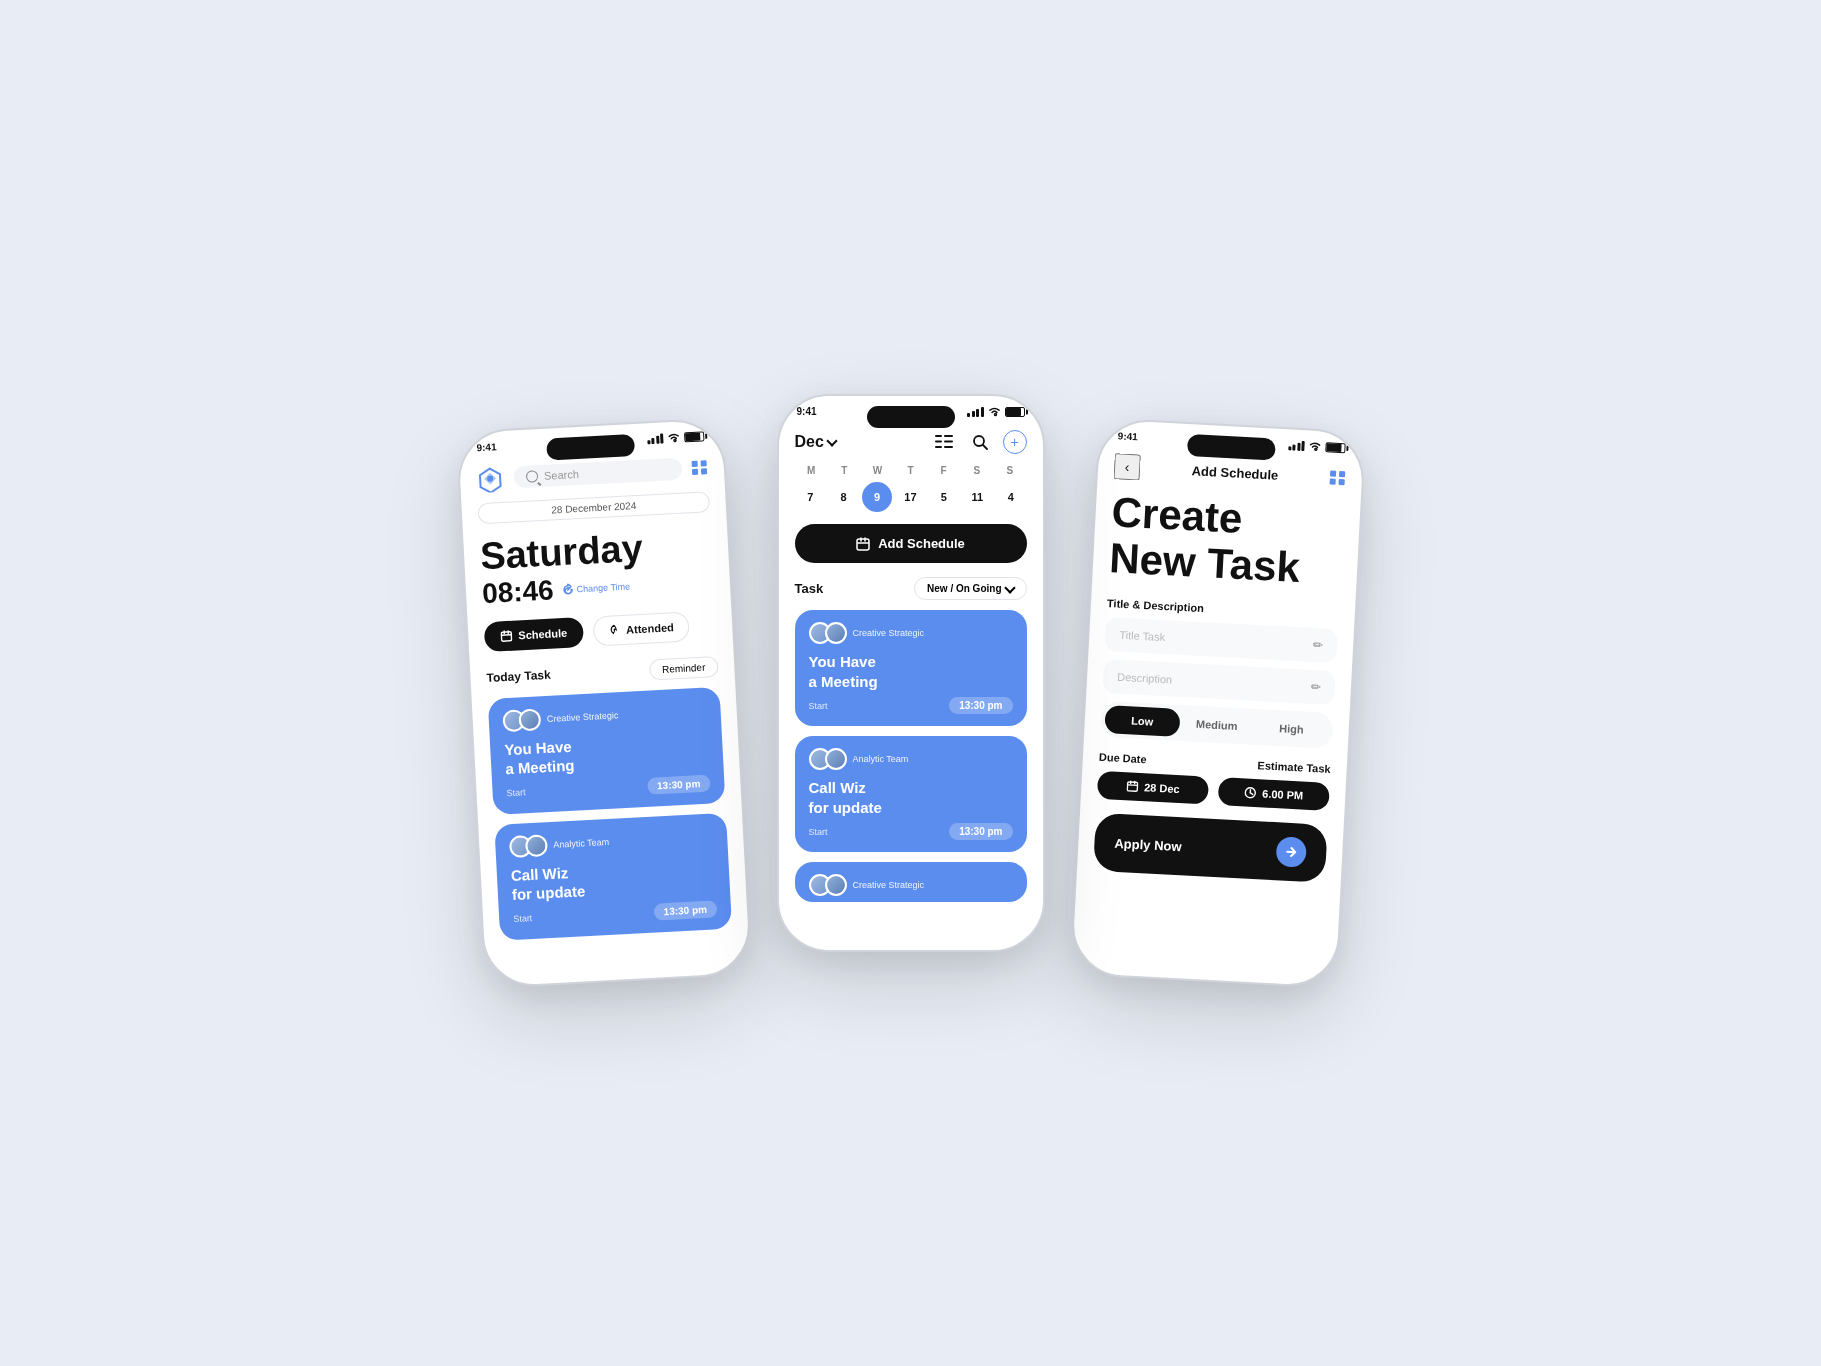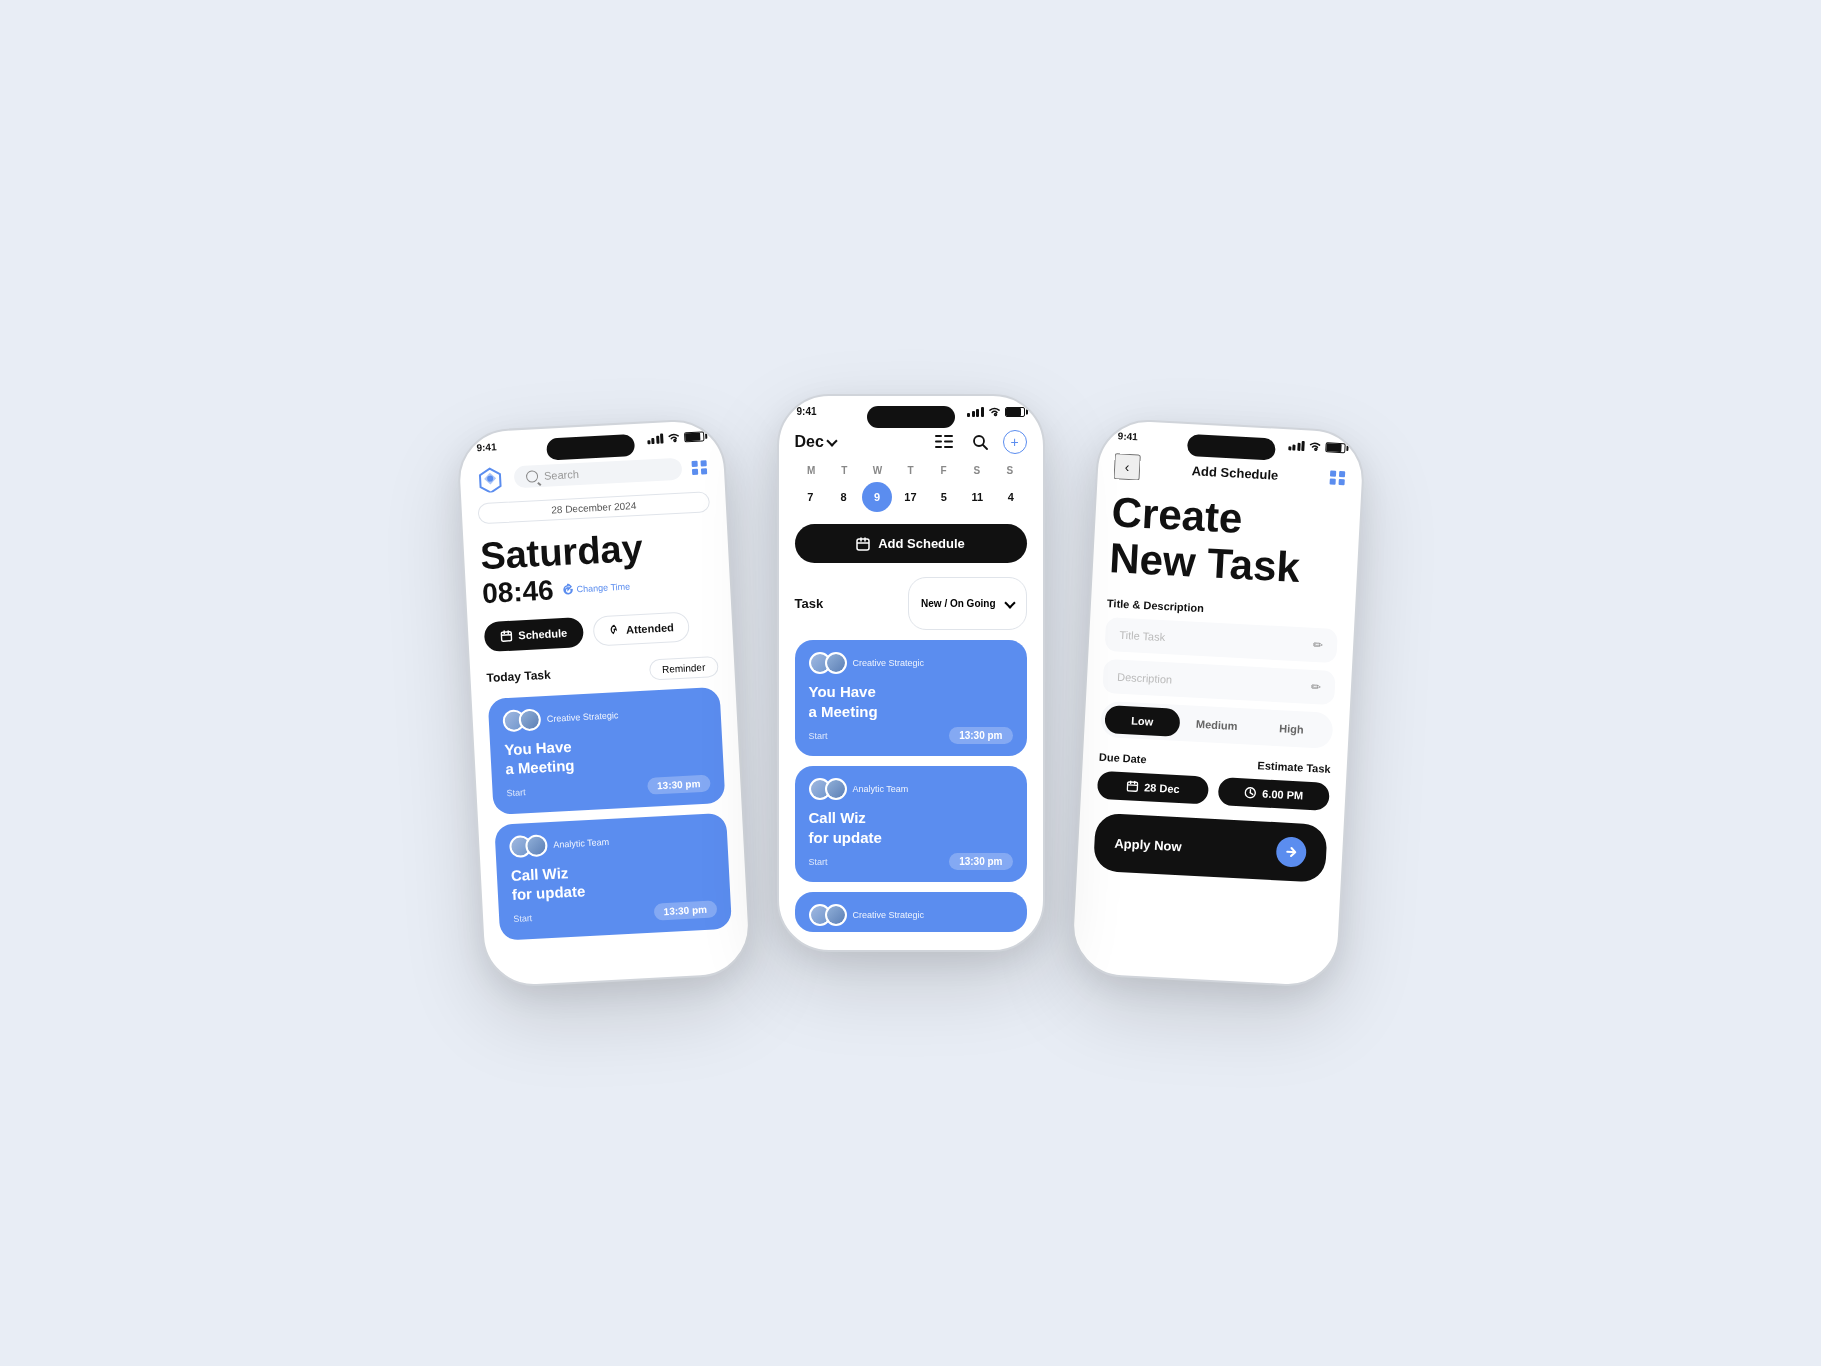--- a/index.html
+++ b/index.html
@@ -449,26 +449,26 @@
     .task-label {
       font-size: 13px;
       font-weight: 700;
       color: #111;
     }
 
     .filter-dropdown {
       background: #fff;
       border: 1.5px solid #e0e4ea;
       border-radius: 18px;
-      padding: 20px 12px;
+      padding: 5px 12px;
       font-size: 10px;
       font-weight: 600;
       display: flex;
       align-items: center;
-      gap: 10px;
+      gap: 4px;
       cursor: pointer;
     }
 
     
     .right-content {
       padding: 0 16px 16px;
     }
 
     .right-topbar {
       display: flex;

